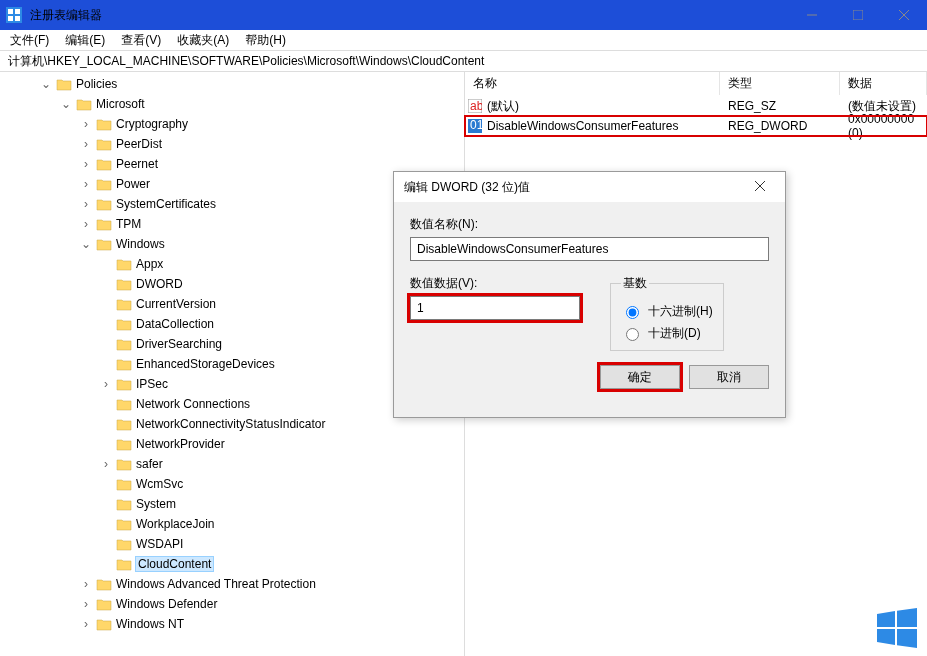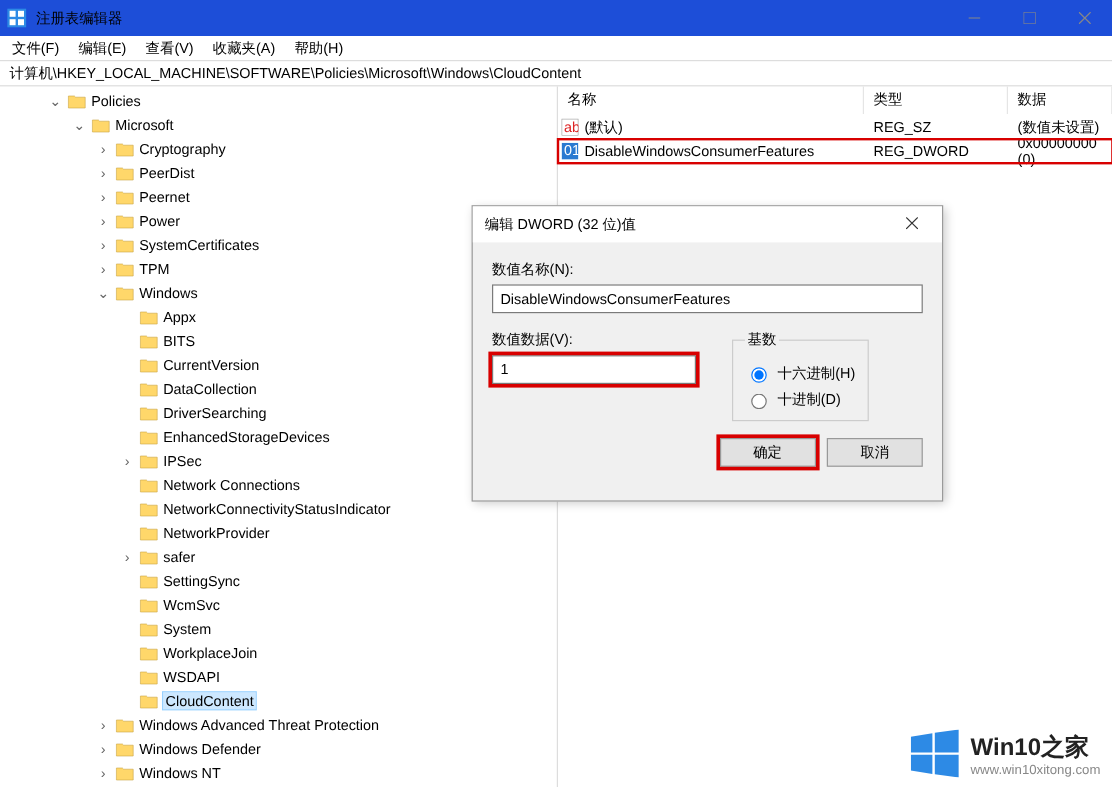--- a/index.html
+++ b/index.html
@@ -220,21 +220,21 @@
       <div class="tree-row">
         <span class="indent"></span>
         <span class="indent"></span>
         <span class="indent"></span>
         <span class="indent"></span>
         <span class="indent"></span>
         <span class="toggle empty">▸</span>
         <svg class="folder" viewBox="0 0 16 14">
           <path d="M1 3 L6 3 L7 4 L15 4 L15 13 L1 13 Z"></path>
         </svg>
-        <span class="label">BITS</span>
+        <span class="label">DWORD</span>
       </div>
       <div class="tree-row">
         <span class="indent"></span>
         <span class="indent"></span>
         <span class="indent"></span>
         <span class="indent"></span>
         <span class="indent"></span>
         <span class="toggle empty">▸</span>
         <svg class="folder" viewBox="0 0 16 14">
           <path d="M1 3 L6 3 L7 4 L15 4 L15 13 L1 13 Z"></path>
@@ -329,32 +329,20 @@
         <span class="indent"></span>
         <span class="indent"></span>
         <span class="indent"></span>
         <span class="indent"></span>
         <span class="indent"></span>
         <span class="toggle">›</span>
         <svg class="folder" viewBox="0 0 16 14">
           <path d="M1 3 L6 3 L7 4 L15 4 L15 13 L1 13 Z"></path>
         </svg>
         <span class="label">safer</span>
-      </div>
-      <div class="tree-row">
-        <span class="indent"></span>
-        <span class="indent"></span>
-        <span class="indent"></span>
-        <span class="indent"></span>
-        <span class="indent"></span>
-        <span class="toggle empty">▸</span>
-        <svg class="folder" viewBox="0 0 16 14">
-          <path d="M1 3 L6 3 L7 4 L15 4 L15 13 L1 13 Z"></path>
-        </svg>
-        <span class="label">SettingSync</span>
       </div>
       <div class="tree-row">
         <span class="indent"></span>
         <span class="indent"></span>
         <span class="indent"></span>
         <span class="indent"></span>
         <span class="indent"></span>
         <span class="toggle empty">▸</span>
         <svg class="folder" viewBox="0 0 16 14">
           <path d="M1 3 L6 3 L7 4 L15 4 L15 13 L1 13 Z"></path>
@@ -513,17 +501,13 @@
   </div>
 </div>
 
 <div class="watermark">
   <svg class="wm-logo" viewBox="0 0 40 40">
     <path d="M0 6 L18 3 L18 19 L0 19 Z" fill="#2d8ae5"></path>
       <path d="M20 2.7 L40 0 L40 19 L20 19 Z" fill="#2d8ae5"></path>
     <path d="M0 21 L18 21 L18 37 L0 34 Z" fill="#2d8ae5"></path>
       <path d="M20 21 L40 21 L40 40 L20 37.3 Z" fill="#2d8ae5"></path>
   </svg>
-  <div class="wm-text">
-    <div class="wm-title">Win10之家</div>
-    <div class="wm-url">www.win10xitong.com</div>
-  </div>
 </div>
 
 </body></html>

